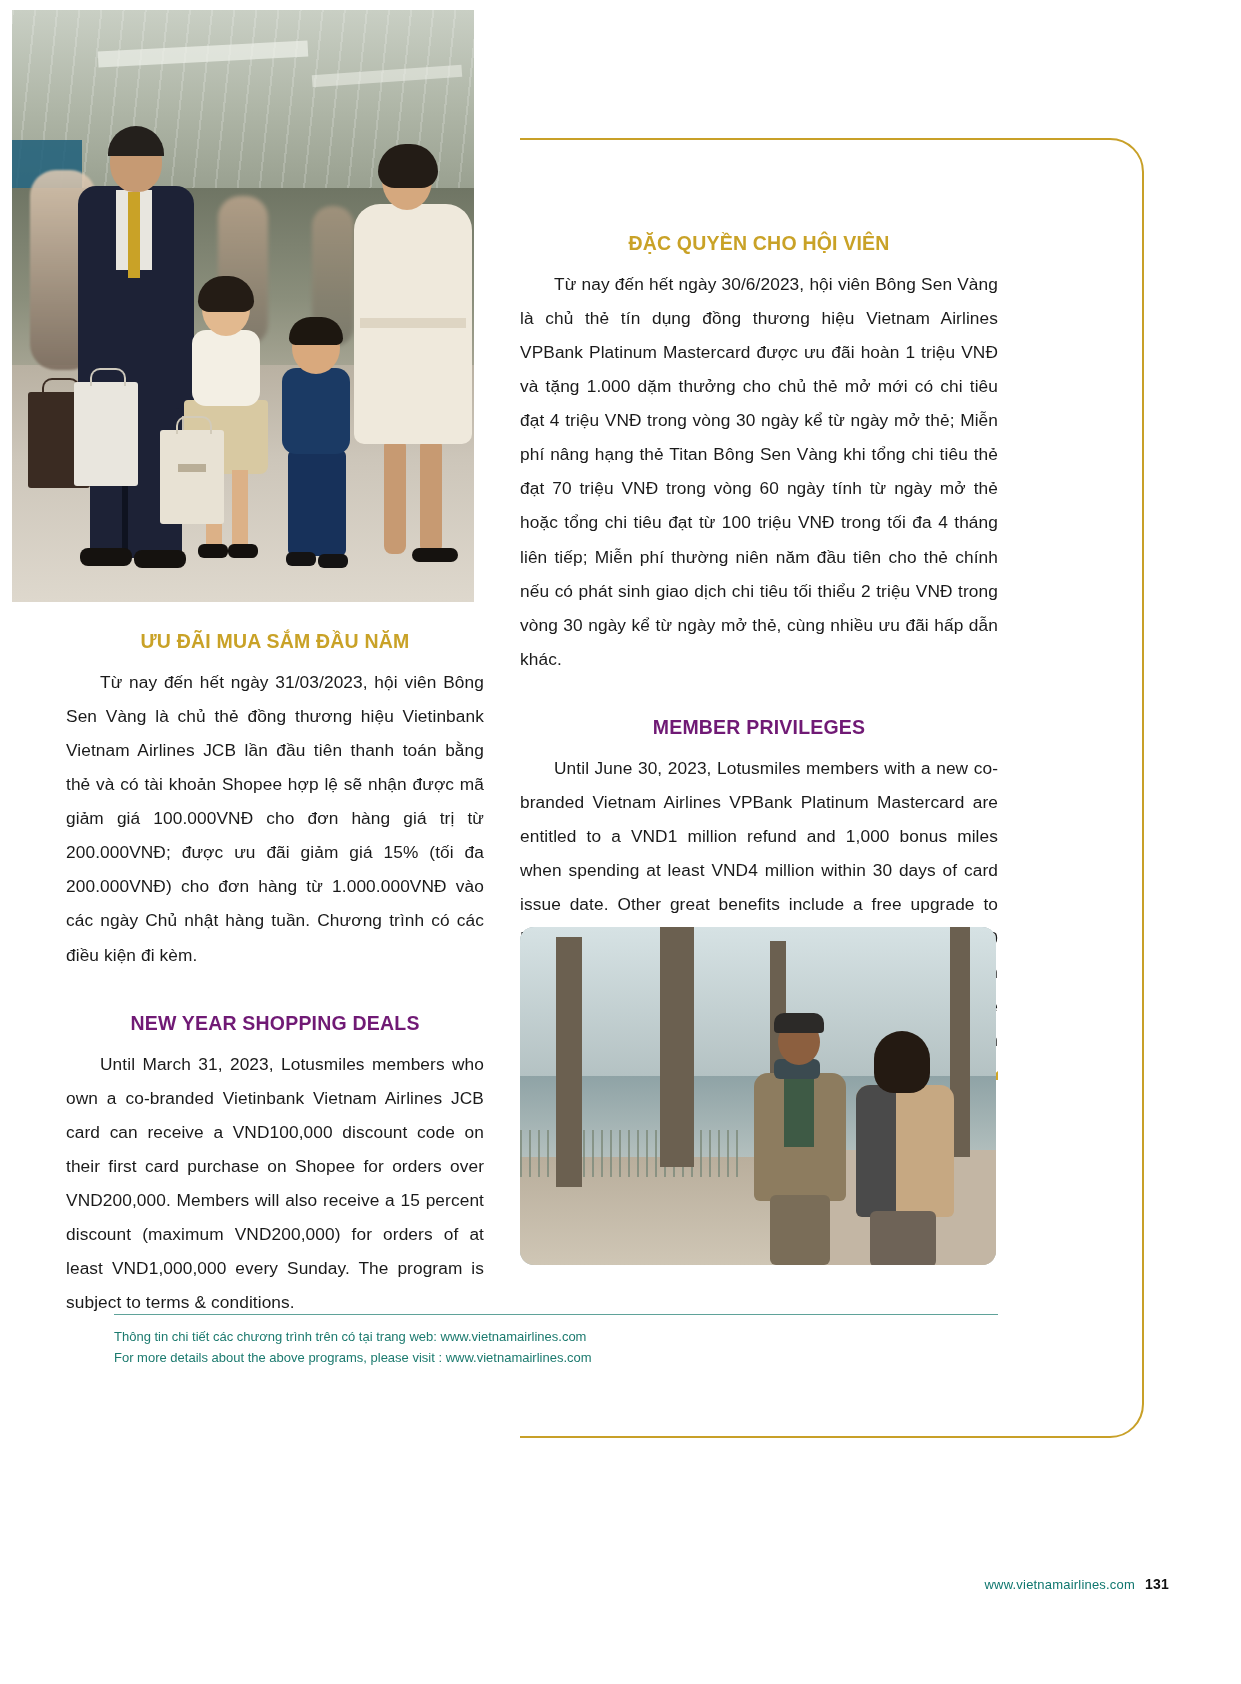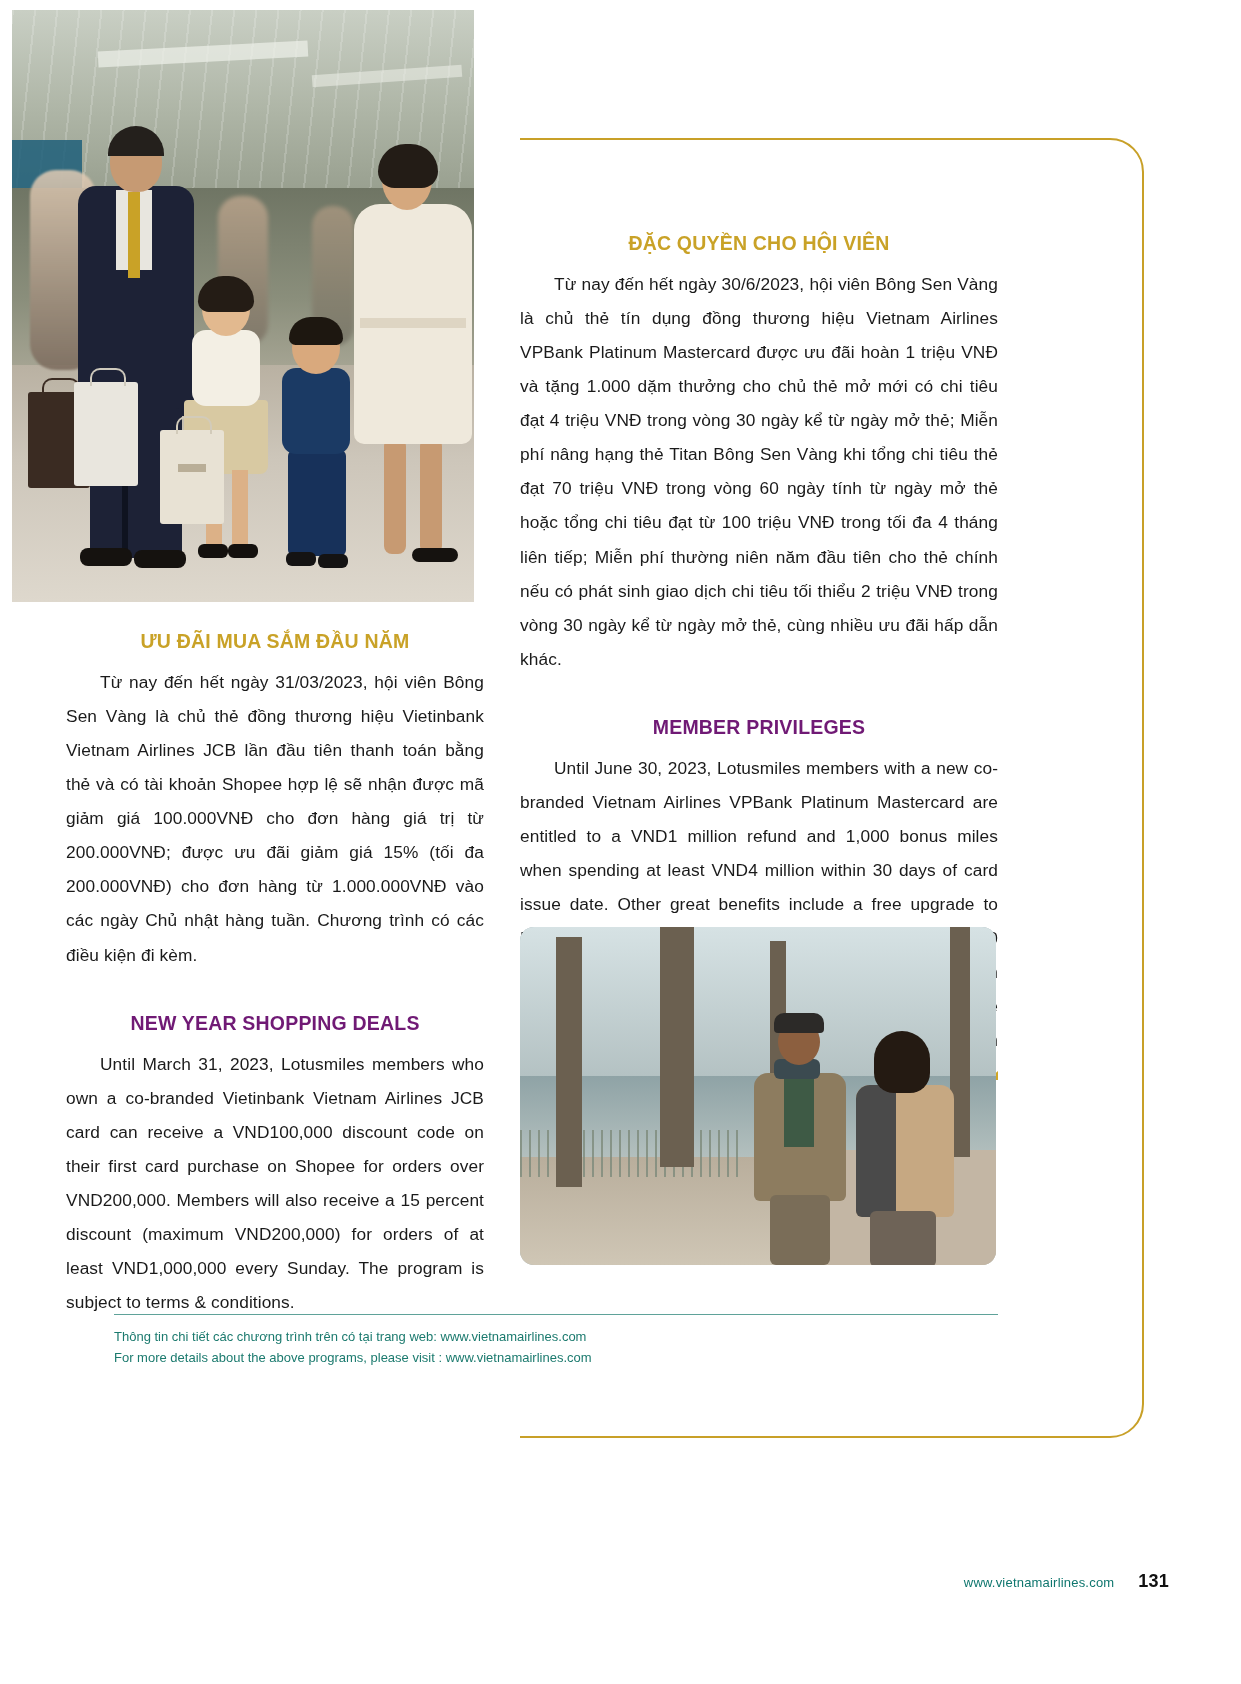--- a/index.html
+++ b/index.html
@@ -225,21 +225,21 @@
   }
   .page-num {
     position: absolute;
     right: 72px;
     bottom: 92px;
     font-size: 13px;
     color: #111;
     letter-spacing: .2px;
   }
   .page-num .site { color:#0f766e; }
-  .page-num .num { font-weight: bold; margin-left: 24px; font-size: 18px; }
+  .page-num .num { font-weight: bold; margin-left: 10px; font-size: 14px; }
 </style>
 </head>
 <body>
 
 <div class="page-frame"></div>
 <div class="frame-mask-left"></div>
 
 <div class="hero-photo">
   <div class="sky"></div>
   <div class="ceil-lines"></div>

